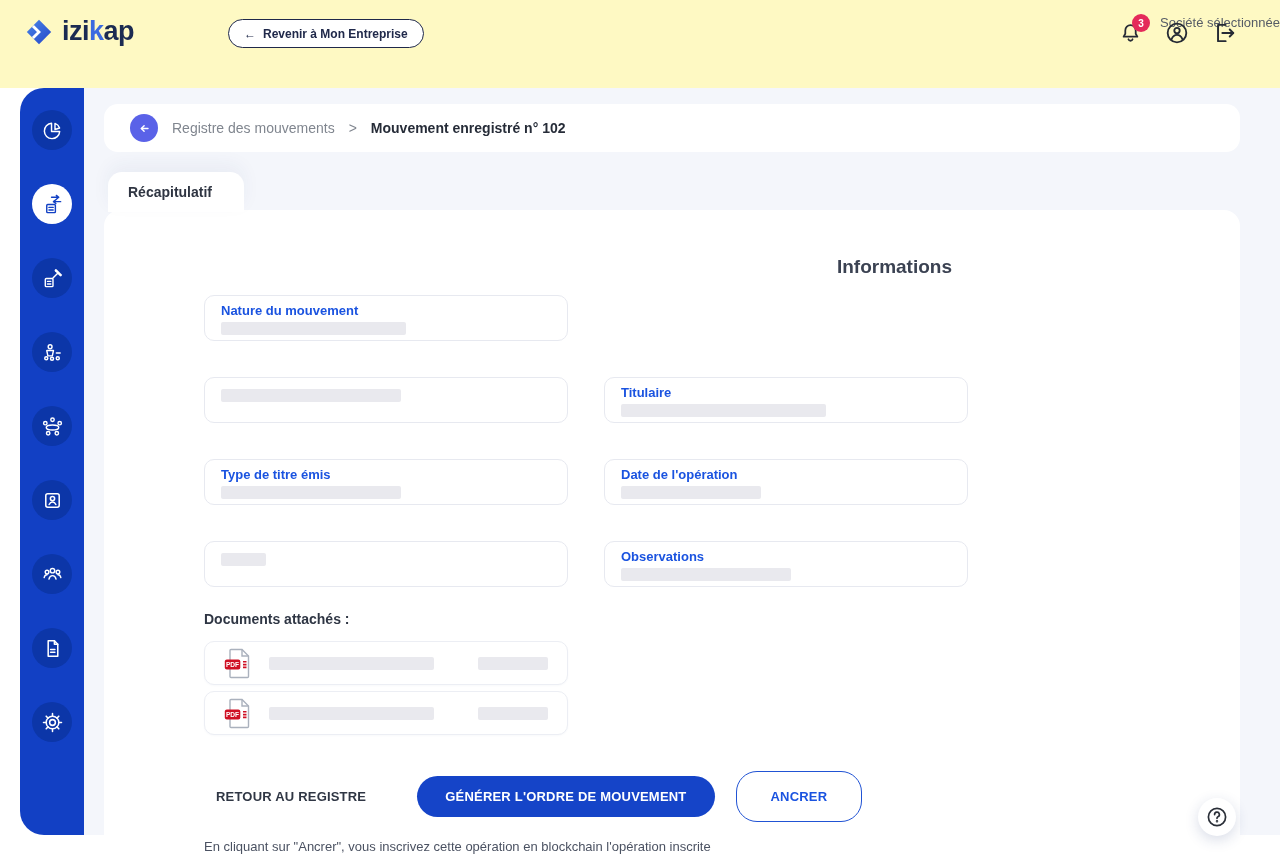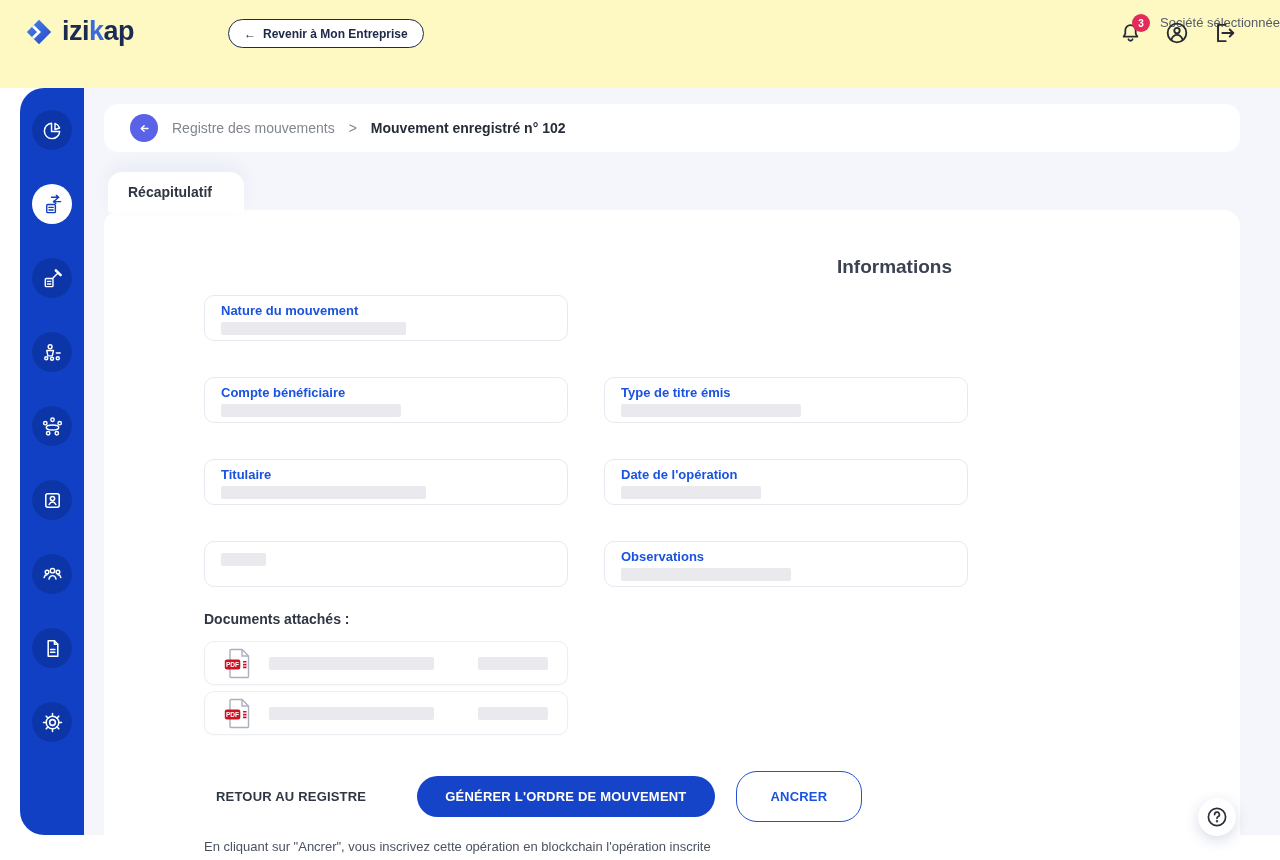--- a/index.html
+++ b/index.html
@@ -275,30 +275,29 @@
     <div class="section-title">Informations</div>
 
 
     <div class="field-grid">
       <div class="field-card">
         <div class="field-label">Nature du mouvement</div>
         <div class="redacted" style="width:185px"></div>
       </div>
       <div></div>
       <div class="field-card">
-        <div class="field-label">Compte bénéficiaire</div>
         <div class="redacted" style="width:180px"></div>
+      </div>
+      <div class="field-card">
+        <div class="field-label">Titulaire</div>
+        <div class="redacted" style="width:205px"></div>
       </div>
       <div class="field-card">
         <div class="field-label">Type de titre émis</div>
         <div class="redacted" style="width:180px"></div>
-      </div>
-      <div class="field-card">
-        <div class="field-label">Titulaire</div>
-        <div class="redacted" style="width:205px"></div>
       </div>
       <div class="field-card">
         <div class="field-label">Date de l'opération</div>
         <div class="redacted" style="width:140px"></div>
       </div>
       <div class="field-card">
         <div class="redacted" style="width:45px"></div>
       </div>
       <div class="field-card">
         <div class="field-label">Observations</div>

